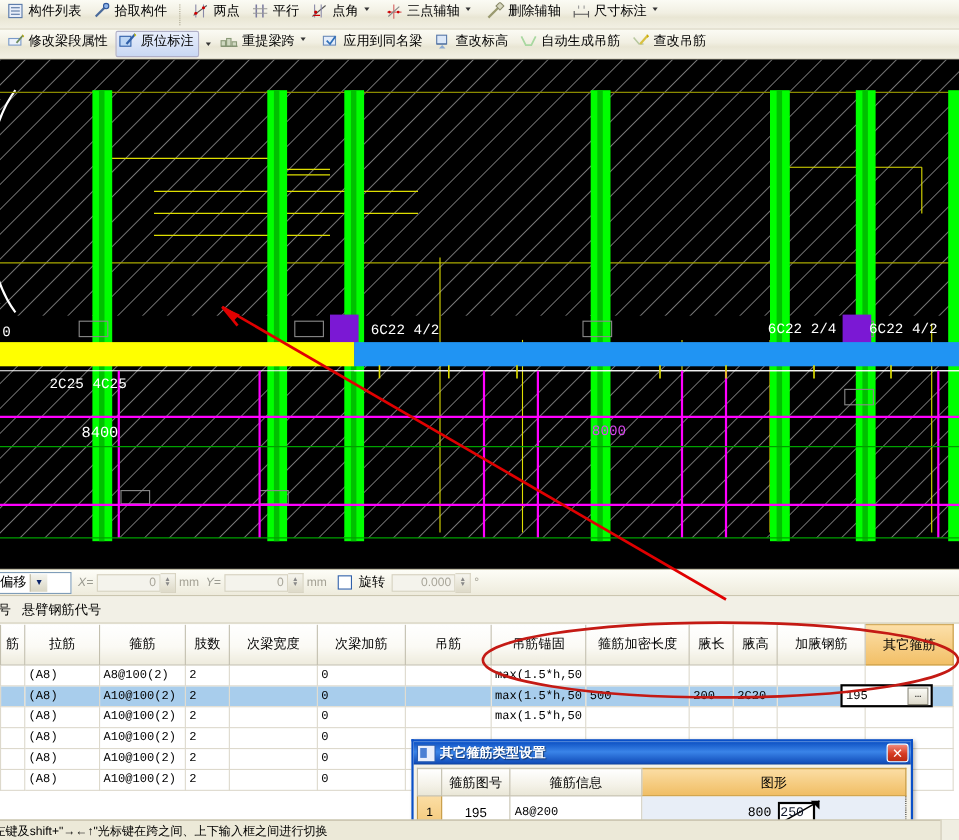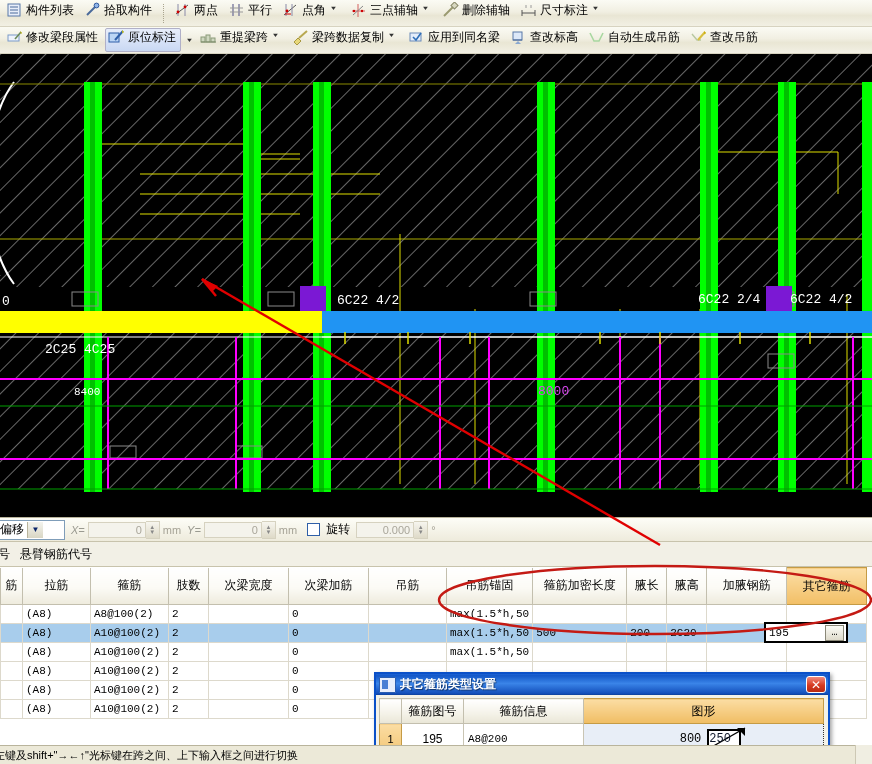--- a/index.html
+++ b/index.html
@@ -336,30 +336,20 @@
           <rect x="1" y="8" width="4" height="5" fill="#cfd8c0" stroke="#8a9a78"></rect>
           <rect x="6" y="6" width="4" height="7" fill="#cfd8c0" stroke="#8a9a78"></rect>
           <rect x="11" y="9" width="4" height="4" fill="#cfd8c0" stroke="#8a9a78"></rect>
           <line x1="1" y1="13" x2="16" y2="13" stroke="#7a8a68"></line>
         </svg>
     </span>
     <span class="lbl">重提梁跨</span>
     <span class="caret">▼</span>
   </div>
 
-  <div class="tbtn">
-    <span class="ico">
-      <svg width="17" height="16">
-          <path d="M2 13 L6 9 L9 12 L5 16 Z" fill="#e8d87a" stroke="#a89840"></path>
-          <line x1="7" y1="9" x2="15" y2="2" stroke="#b8a850" stroke-width="2"></line>
-        </svg>
-    </span>
-    <span class="lbl">梁跨数据复制</span>
-    <span class="caret">▼</span>
-  </div>
 
 
   <div class="tbtn">
     <span class="ico">
       <svg width="17" height="16">
           <rect x="2" y="4" width="11" height="8" fill="#e4edfa" stroke="#6a8ab8"></rect>
           <path d="M5 8 L8 11 L13 4" stroke="#2f6fb8" stroke-width="1.6" fill="none"></path>
         </svg>
     </span>
     <span class="lbl">应用到同名梁</span>
@@ -507,21 +497,21 @@
       <circle cx="321" cy="508" r="16" fill="none" stroke="#0d7a0d" stroke-width="1.4"></circle>
       <line x1="321" y1="463" x2="321" y2="492" stroke="#0d7a0d"></line>
       <circle cx="786" cy="508" r="16" fill="none" stroke="#0d7a0d" stroke-width="1.4"></circle>
       <line x1="786" y1="463" x2="786" y2="492" stroke="#0d7a0d"></line>
     </g>
   </svg>
 
   <div style="position:absolute;left:0;top:0;width:872px;height:463px;font-family:'Liberation Mono','DejaVu Sans Mono',monospace;">
     <span style="position:absolute;left:2px;top:240px;color:#fff;font-size:13px;">0</span>
     <span style="position:absolute;left:45px;top:288px;color:#fff;font-size:13px;">2C25 4C25</span>
-    <span style="position:absolute;left:74px;top:332px;color:#fff;font-size:11px;">8400</span>
+    <span style="position:absolute;left:74px;top:332px;color:#fff;font-size:14px;">8400</span>
     <span style="position:absolute;left:337px;top:239px;color:#fff;font-size:13px;">6C22 4/2</span>
     <span style="position:absolute;left:538px;top:330px;color:#d946ef;font-size:13px;">8000</span>
     <span style="position:absolute;left:698px;top:238px;color:#fff;font-size:13px;">6C22 2/4</span>
     <span style="position:absolute;left:790px;top:238px;color:#fff;font-size:13px;">6C22 4/2</span>
 
   </div>
 </div>
 
 <div class="offsetbar">
   <div class="combo" style="margin-left:-18px;width:76px;">

